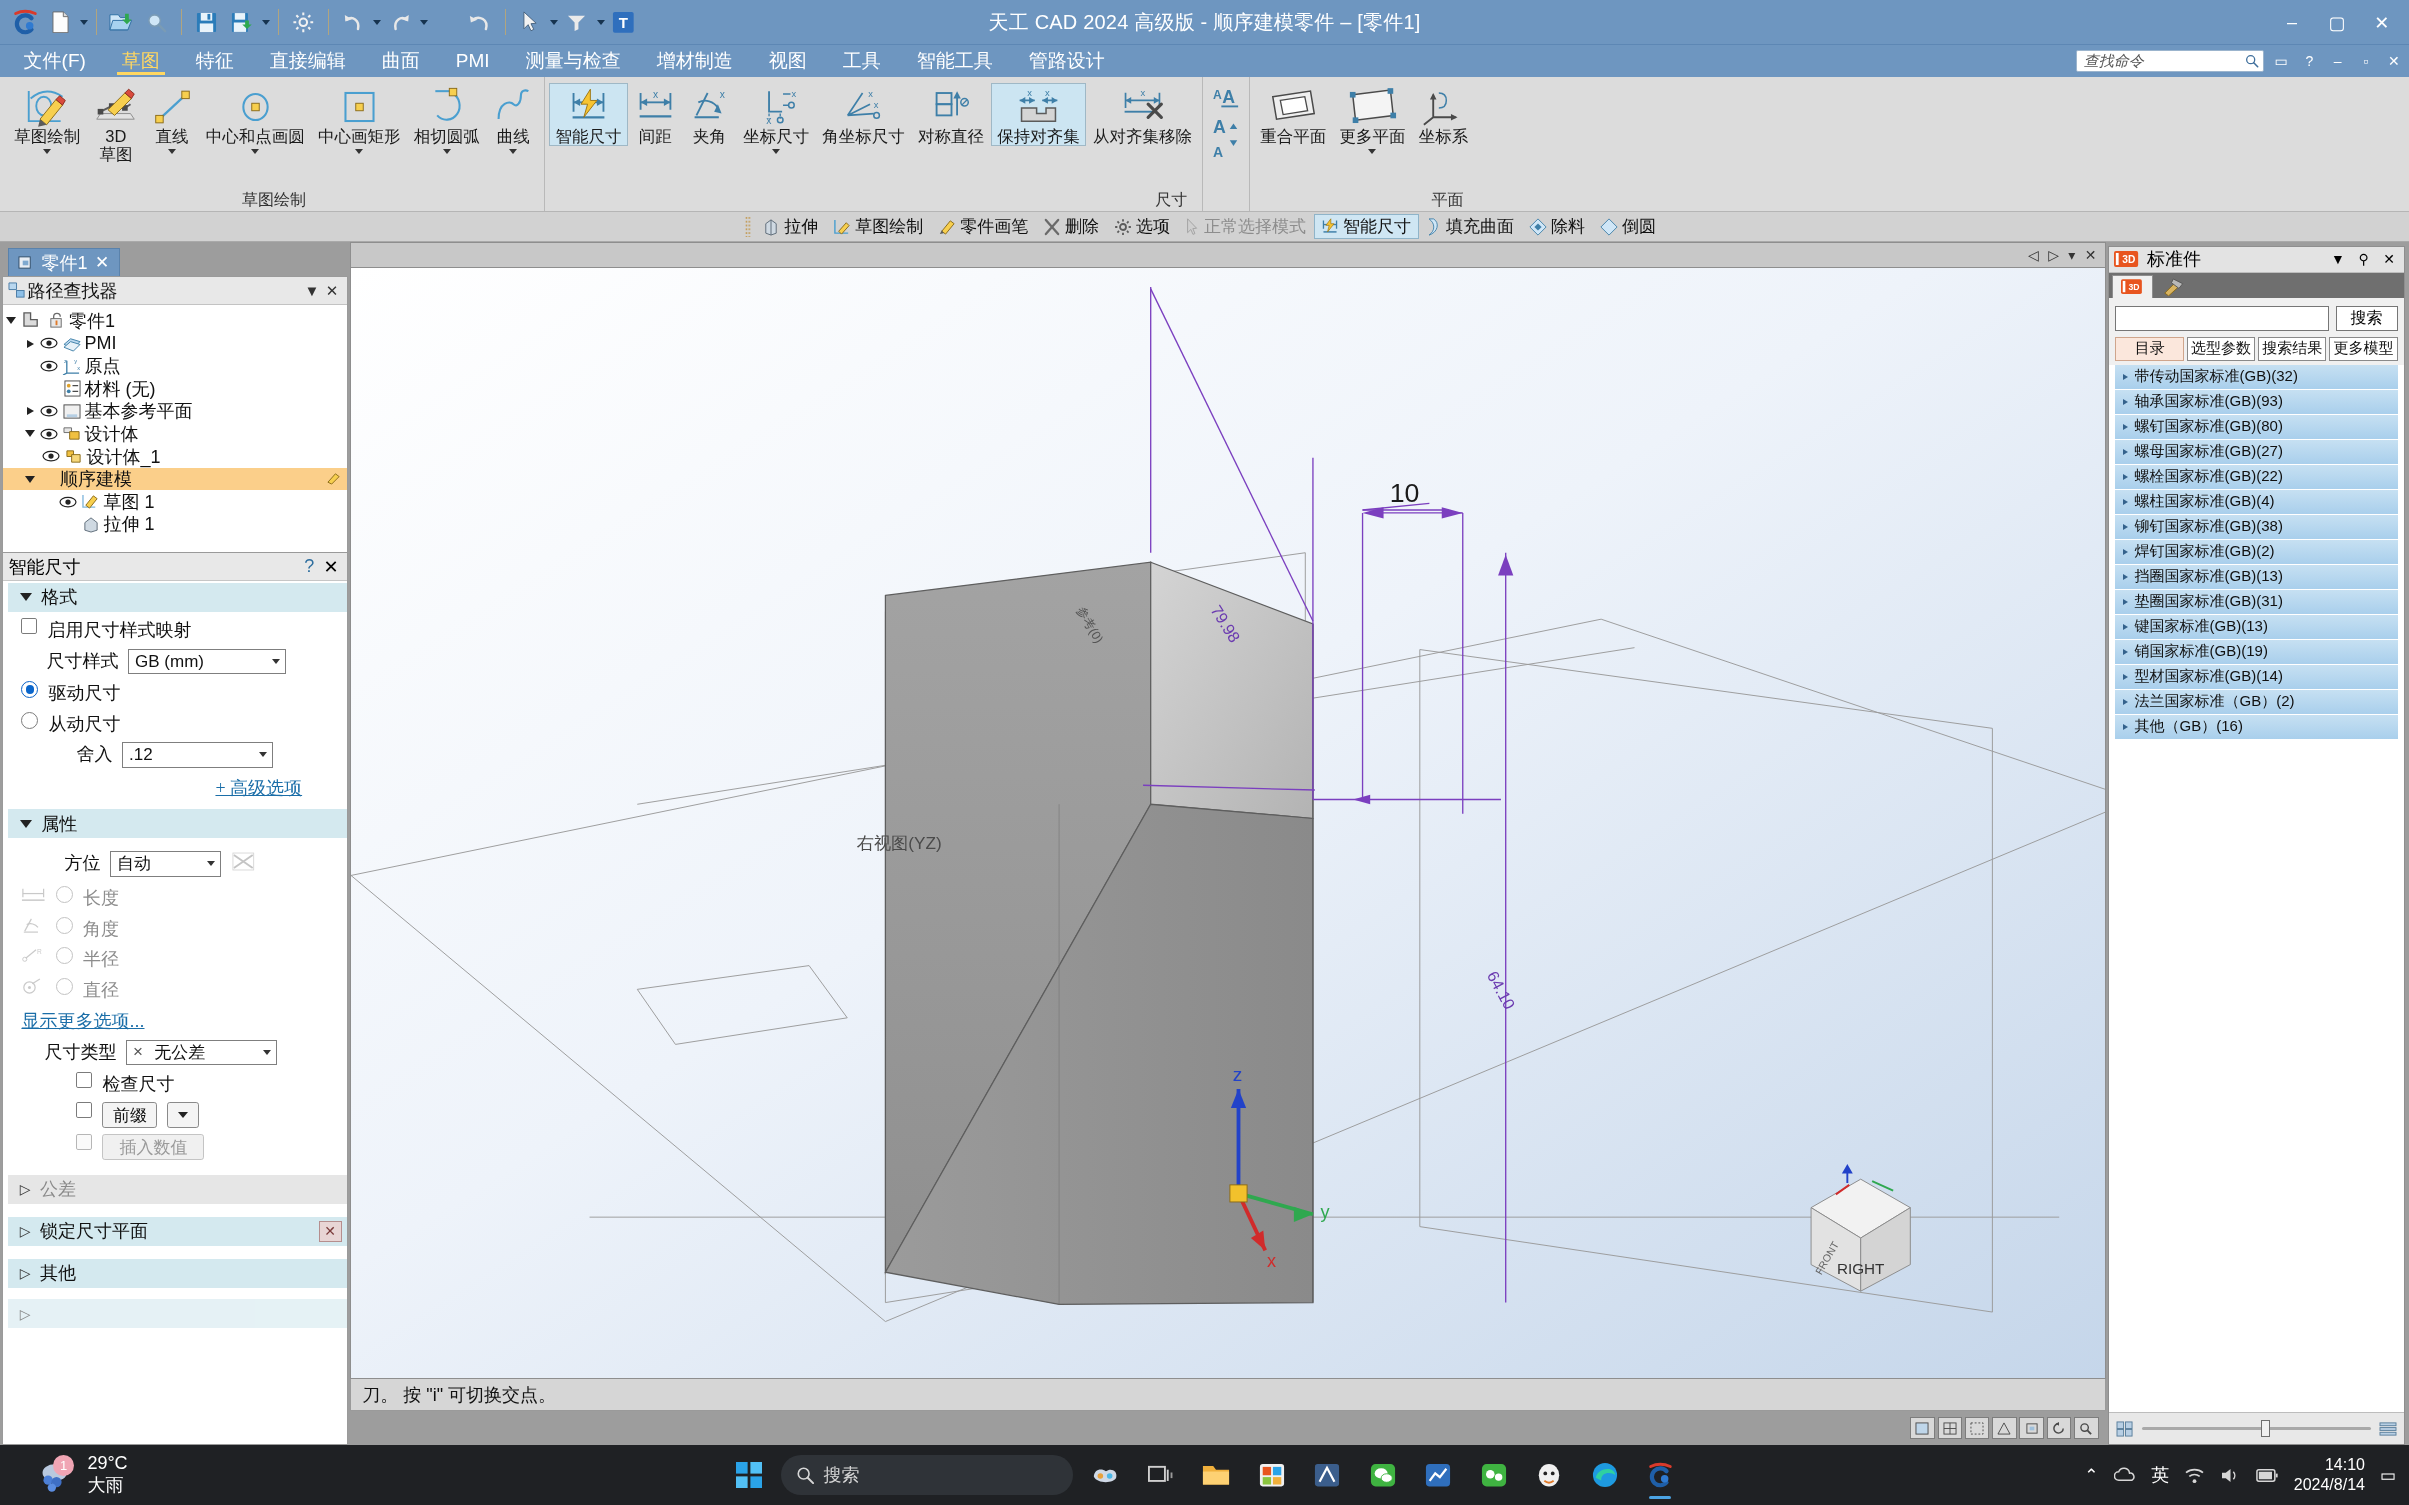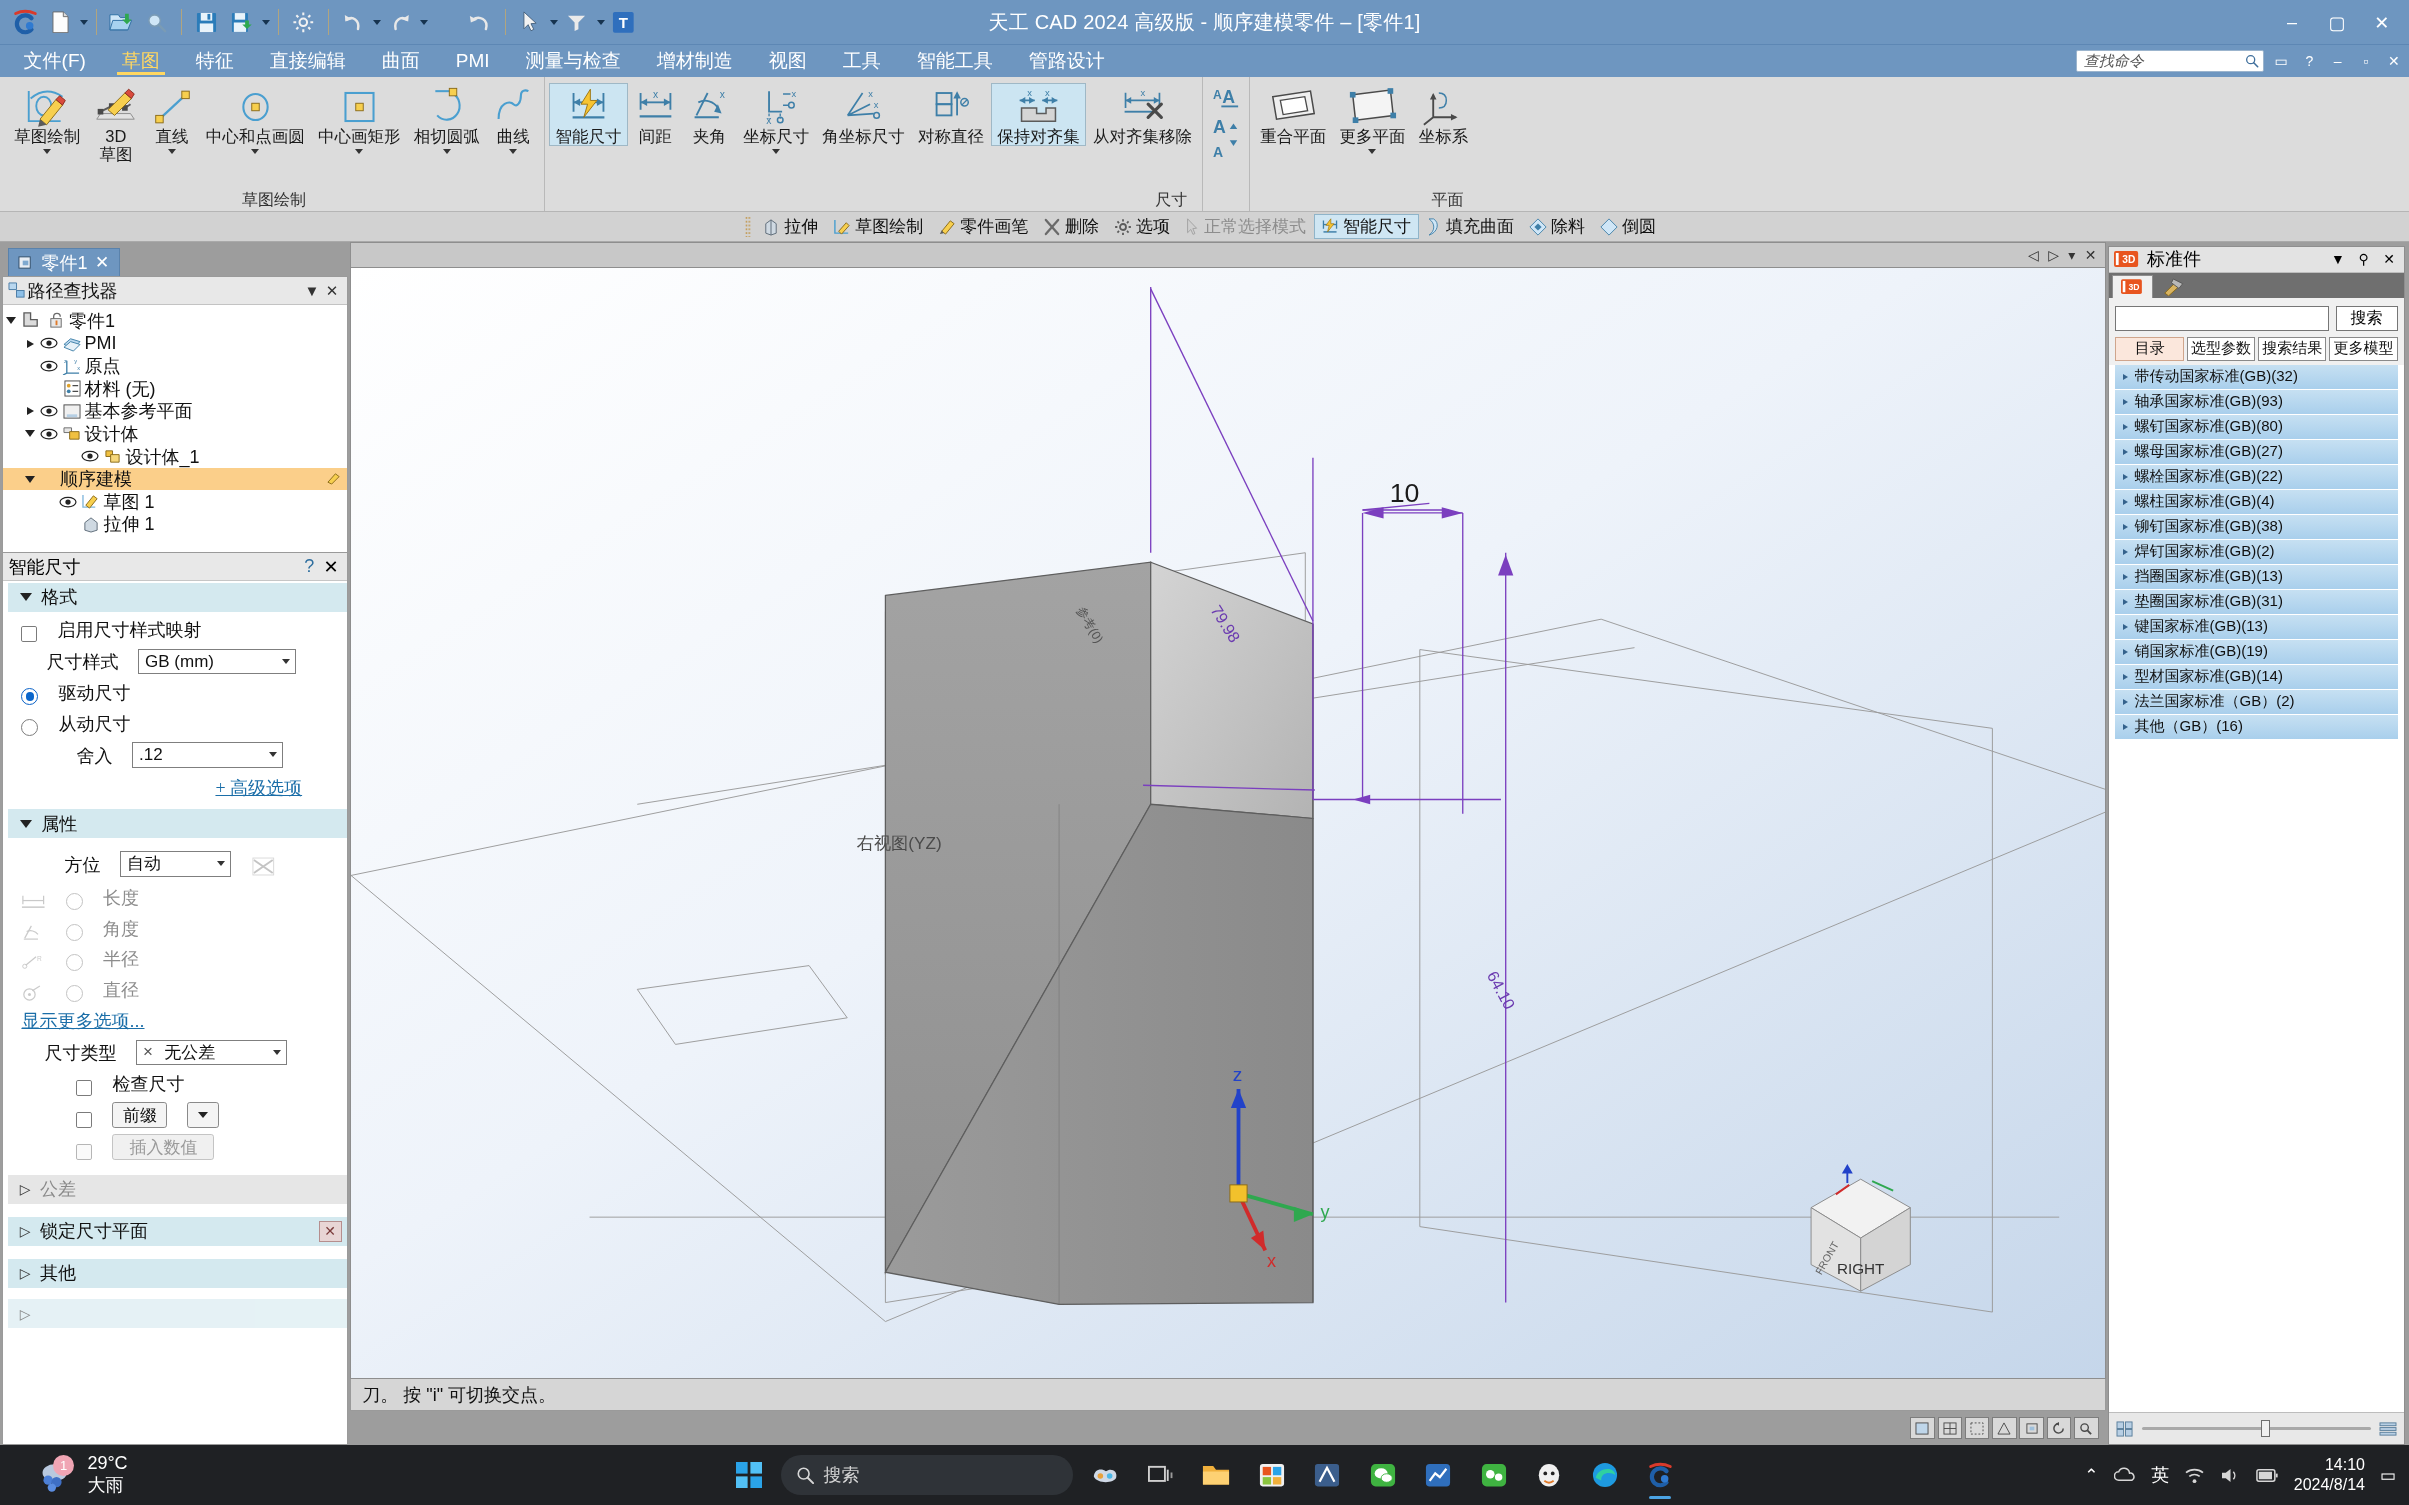--- a/index.html
+++ b/index.html
@@ -119,21 +119,21 @@
   .props { background:#f6f6f6; border:0.9px solid #9a9a9a; border-top:none; display:flex; flex-direction:column; }
   .props-hd { height:28px; background:#e8e8e8; display:flex; align-items:center; padding:0 5.6px;
               font-size:18px; border-bottom:0.9px solid #c6c6c6;}
   .props-hd .sp{flex:1;}
   .props-body { flex:1; background:#fff; overflow:hidden; position:relative; padding-left:5.6px;}
   .sect { background:#d4e9ef; height:29px; display:flex; align-items:center; gap:9.4px;
           padding-left:11.3px; font-size:18px; color:#111; margin-top:1.9px;}
   .sect.gray { background:#e6e6e6; color:#8a8a8a; }
   .tri-d { width:0;height:0;border-left:6.6px solid transparent;border-right:6.6px solid transparent;border-top:8.5px solid #222;}
   .tri-outline { font-size:14px; color:#333; }
-  .prow { display:flex; align-items:flex-end; gap:20px; padding:6.6px 9.4px 0 13px; font-size:18px; color:#111; }
+  .prow { display:flex; align-items:flex-start; gap:10px; padding:6.6px 9.4px 0 13px; font-size:18px; color:#111; }
   .cbx { width:16px;height:16px;border:0.9px solid #7b7b7b;background:#fff;border-radius:1.9px;flex:0 0 16px;}
   .cbx.dis { border-color:#b6b6b6; background:#fafafa;}
   .rad { width:17px;height:17px;border:0.9px solid #7d7d7d;border-radius:50%;background:#fff;flex:0 0 17px;position:relative;}
   .rad.on { border-color:#0a62c7; }
   .rad.on::after{content:"";position:absolute;left:3.3px;top:3.3px;width:8.5px;height:8.5px;border-radius:50%;background:#0a66cc;}
   .rad.dis { border-color:#c3c3c3; }
   .selbox { height:25.4px; border:0.9px solid #7f7f7f; background:#fff; display:flex; align-items:center;
             padding:0 5.6px; font-size:17px; color:#111; position:relative; }
   .selbox .cv { position:absolute; right:5.6px; width:0;height:0;
      border-left:4.7px solid transparent;border-right:4.7px solid transparent;border-top:5.6px solid #333;}
@@ -802,21 +802,21 @@
               </span>
             <span class="tic">
               <svg width="20" height="17" viewBox="0 0 21 18">
                   <path d="M2 3 h8 v5 h-8z" fill="#e6e6e6" stroke="#6b6b6b"></path>
                   <path d="M8 7 h10 v8 H8z" fill="#f0c040" stroke="#8a6a18"></path>
                 </svg>
               </span>
             <span>设计体</span>
           </div>
 
-          <div class="tnode" style="padding-left:77px">
+          <div class="tnode" style="padding-left:38px">
             <span class="eye">
               <svg width="18" height="12.2" viewBox="0 0 19 13">
                   <ellipse cx="9.5" cy="6.5" rx="8.5" ry="5" fill="#fff" stroke="#232323" stroke-width="1.3"></ellipse>
                   <circle cx="9.5" cy="6.5" r="2.8" fill="#232323"></circle>
                 </svg>
               </span>
             <span class="tic">
               <svg width="20" height="17" viewBox="0 0 21 18">
                   <path d="M3 3 h7 v6 h-7z" fill="#f0c040" stroke="#8a6a18"></path>
                   <path d="M8 7 h9 v8 H8z" fill="#f6d77a" stroke="#8a6a18"></path>

